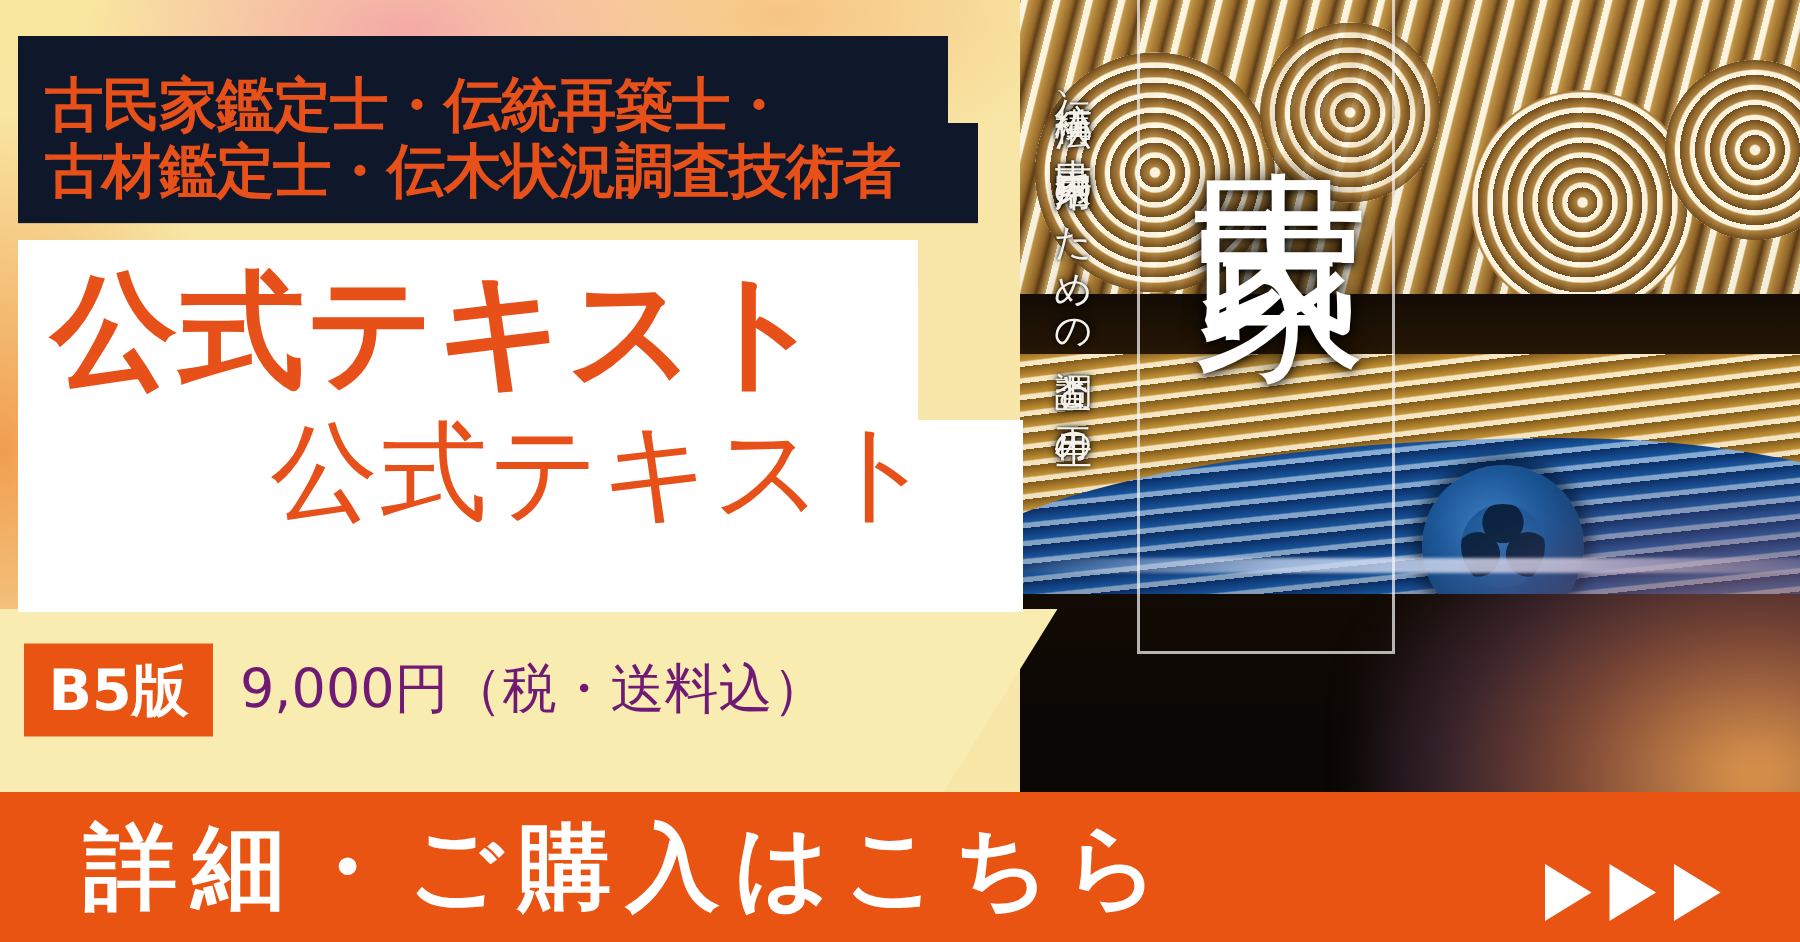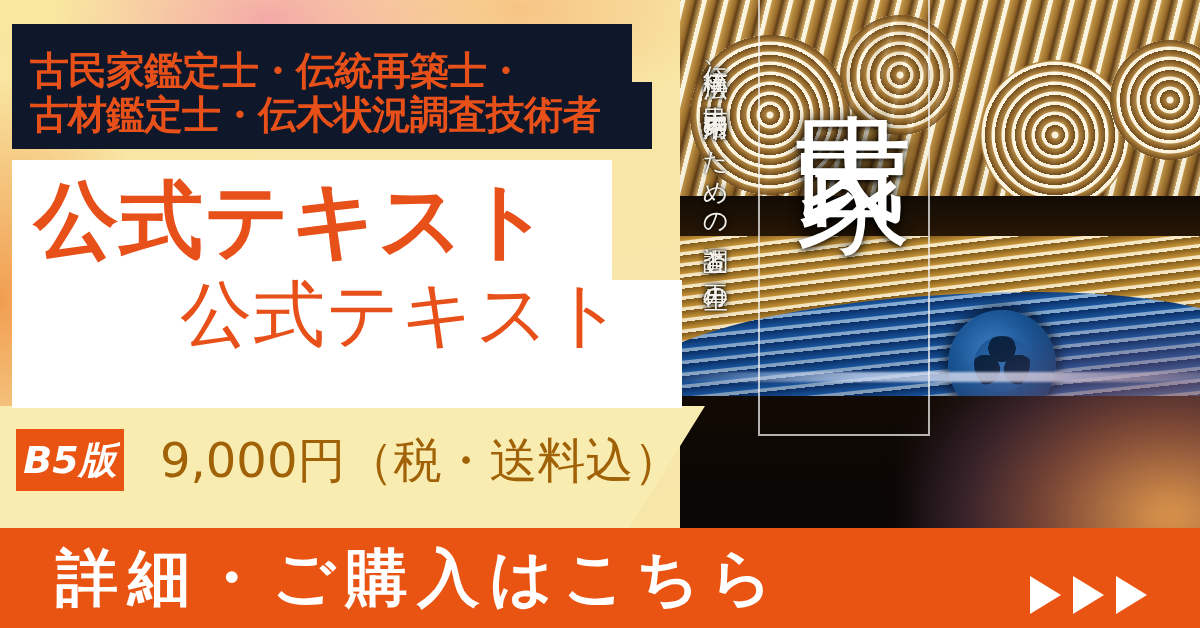--- a/index.html
+++ b/index.html
@@ -229,44 +229,43 @@
     line-height: 1;
     letter-spacing: 1px;
     color: #e8501a;
     white-space: nowrap;
   }
 
   
   .badge-size {
     position: absolute;
     left: 16px; top: 429px;
-    width: 108px; height: 62px;
+    width: 126px; height: 62px;
     background: #ea5413;
     display: flex;
     align-items: center;
     justify-content: center;
-    font-style: italic;
   }
   .badge-size span {
     font-family: "DejaVu Sans", "Liberation Sans", sans-serif;
     font-weight: 700;
     font-size: 38px;
     line-height: 1;
     color: #ffffff;
     letter-spacing: 0;
   }
   .price-text {
     position: absolute;
     left: 160px; top: 430px;
     font-family: "DejaVu Sans", "Liberation Sans", sans-serif;
     font-weight: 400;
-    font-size: 48px;
+    font-size: 36px;
     line-height: 60px;
     letter-spacing: 0px;
-    color: #a16207;
+    color: #701a75;
     white-space: nowrap;
   }
 
   
   .cta-bar {
     position: absolute;
     left: 0; top: 528px; width: 1200px; height: 100px;
     background: #ea5413;
   }
   .cta-text {

